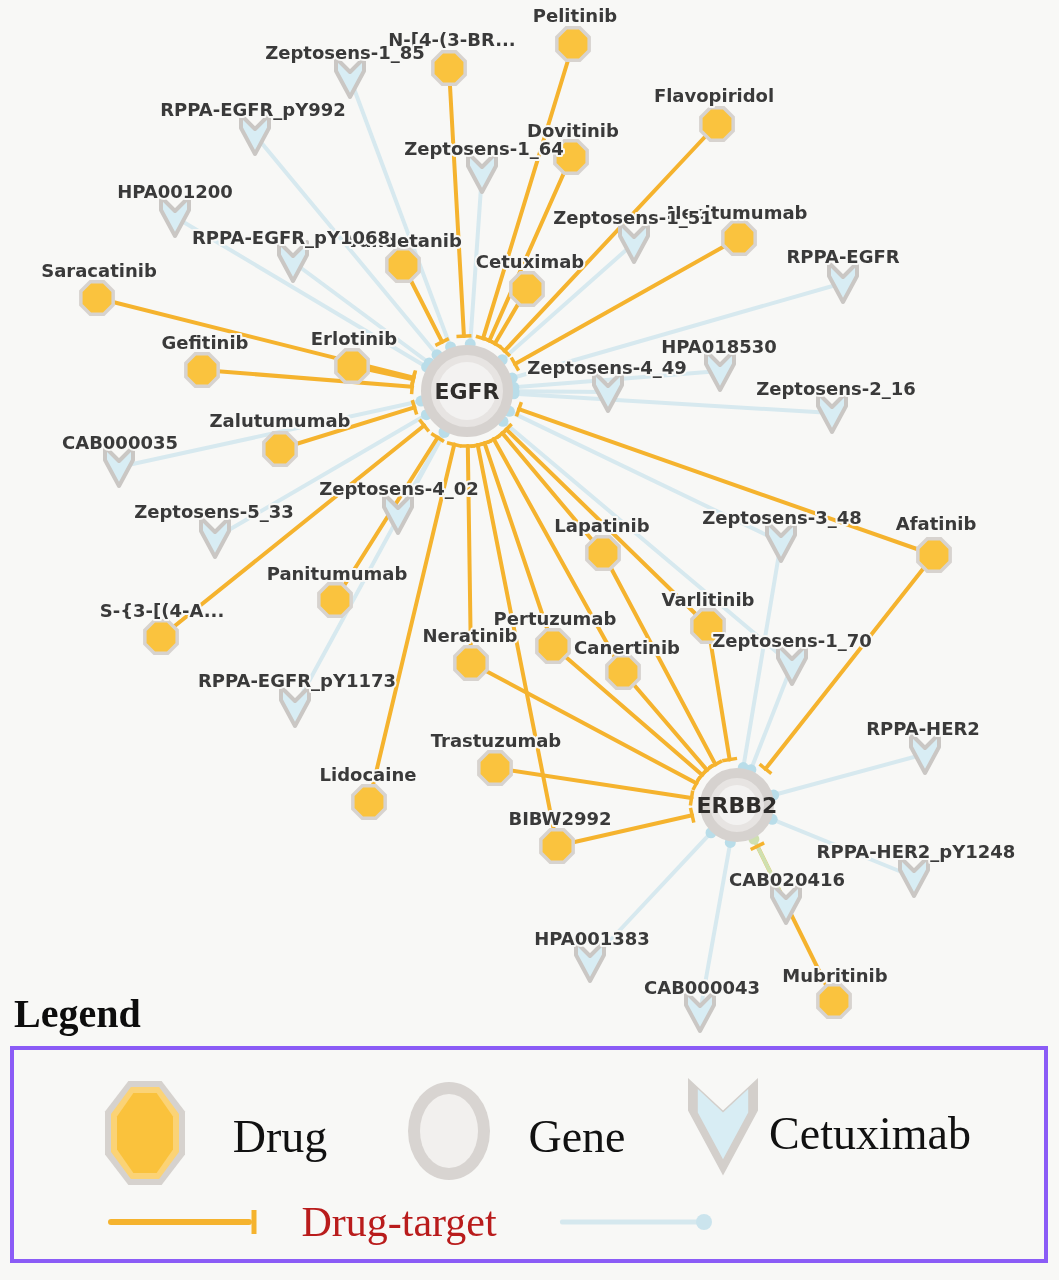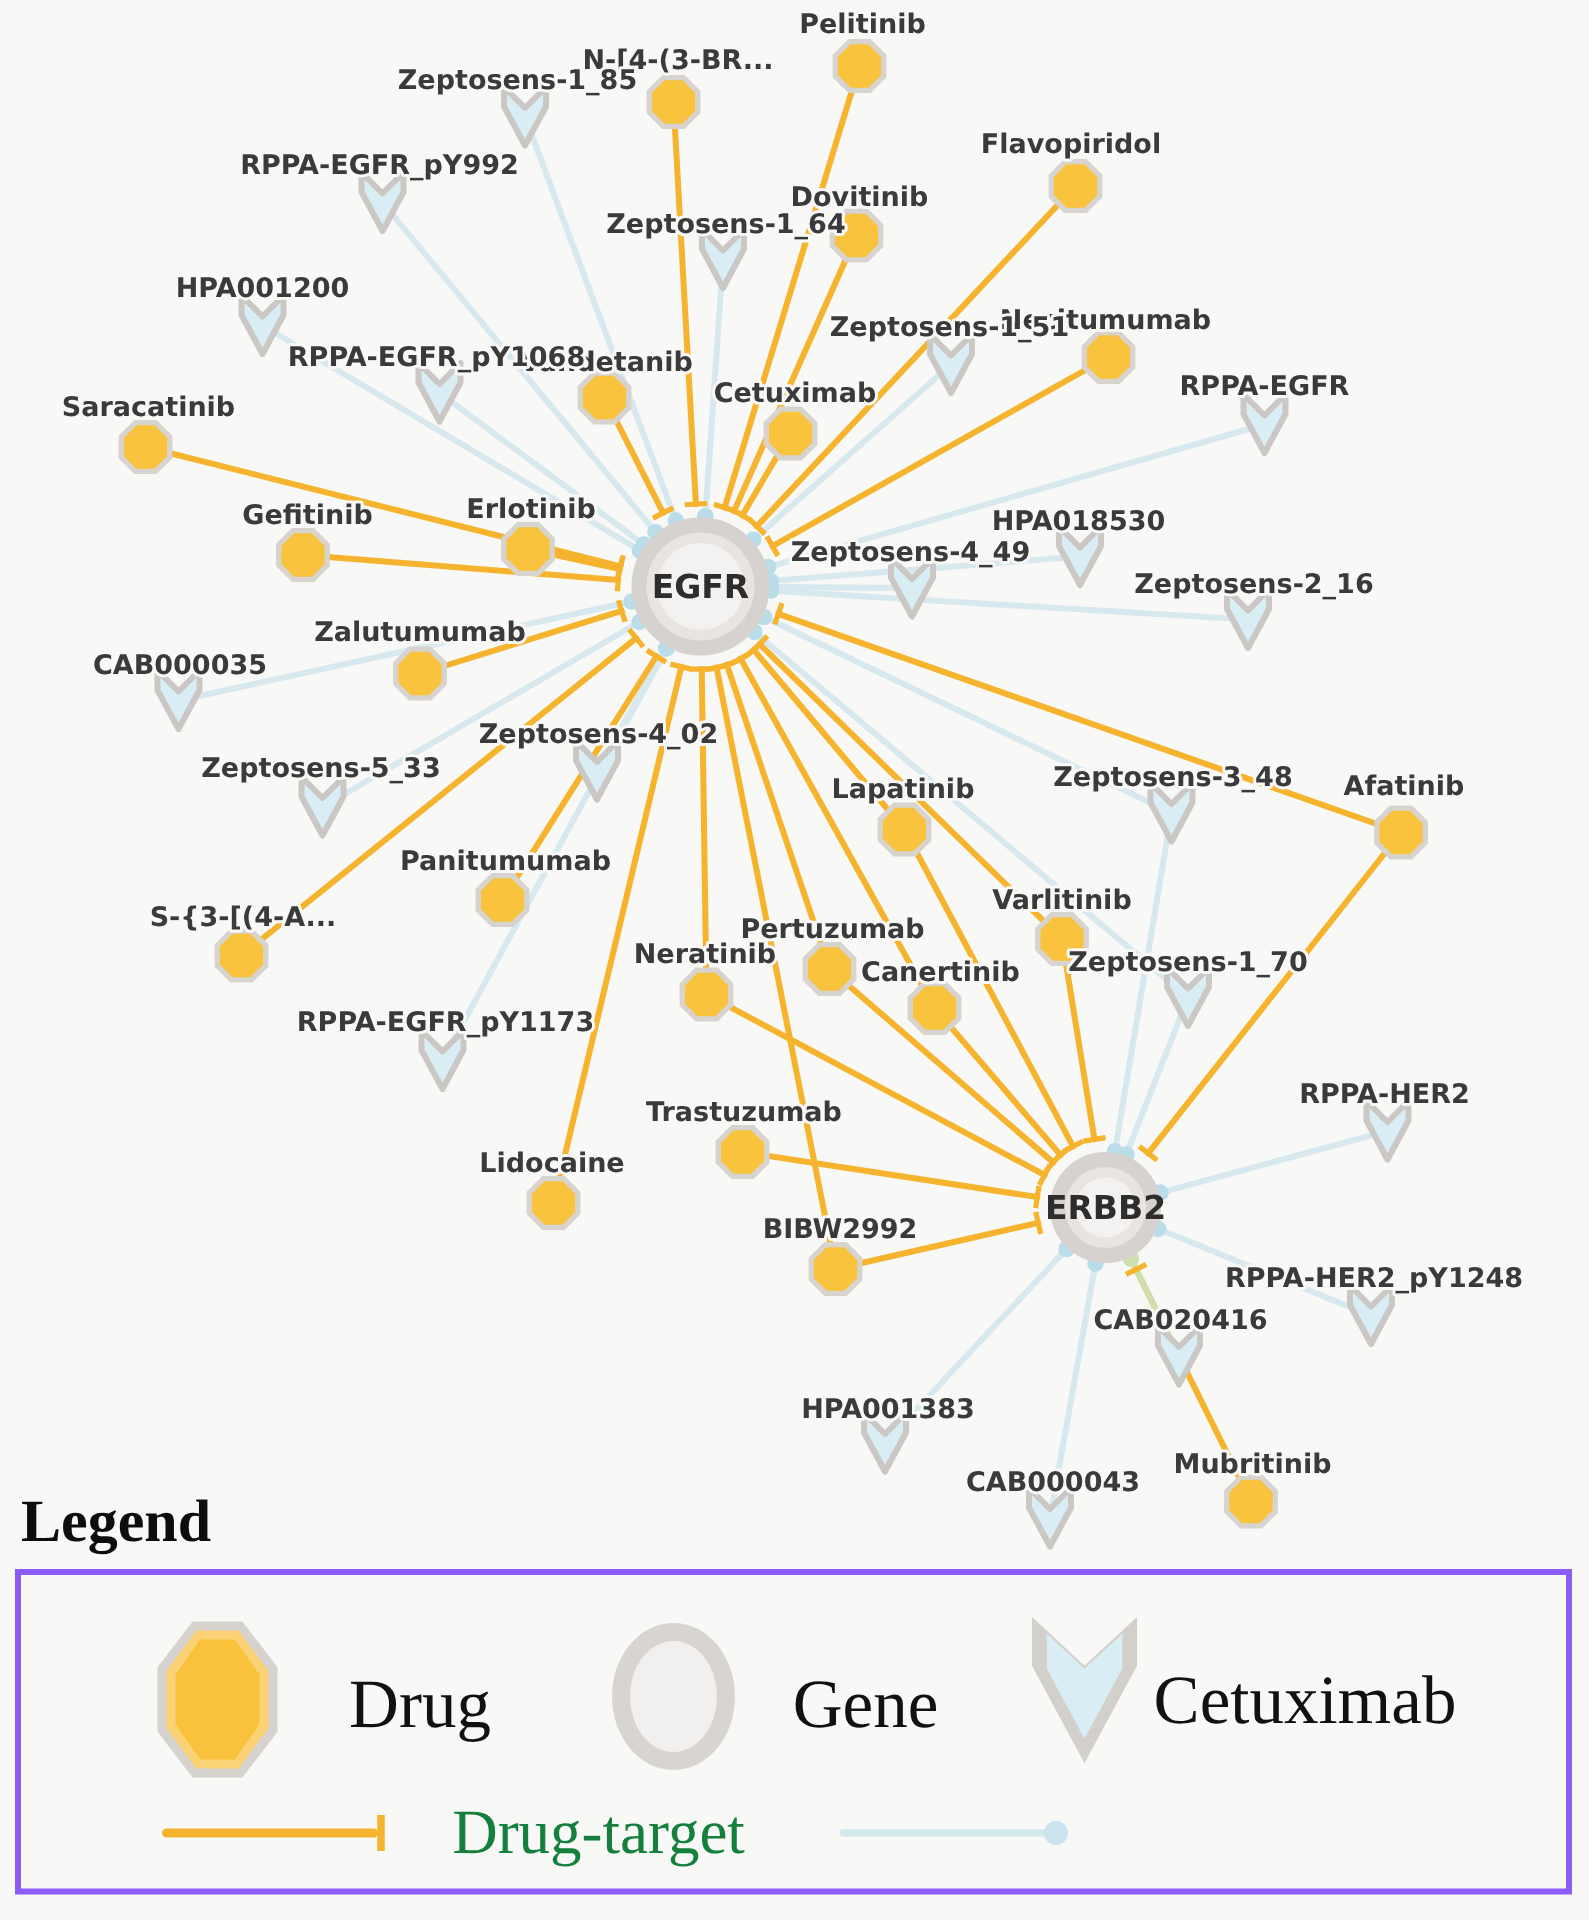--- a/index.html
+++ b/index.html
@@ -22,21 +22,21 @@
   .legend-title{
     position:absolute;left:14px;top:990px;
     font:bold 40px "Liberation Serif",serif;color:#0d0d0d;text-align:right;
   }
   .legend-box{
     position:absolute;left:10px;top:1046px;width:1030px;height:209px;
     border:4px solid #8b5cf6;background:#f8f8f6;
   }
   .legend-box .abs{position:absolute;transform:translate(-50%,-50%);}
   .lg-text1{font:400 46px "Liberation Serif",serif;color:#111;white-space:nowrap;}
-  .lg-text2{font:400 42px "Liberation Serif",serif;color:#15803d;white-space:nowrap;}
+  .lg-text2{font:400 42px "Liberation Serif",serif;color:#b91c1c;white-space:nowrap;}
   .lg-line-drug{width:144px;height:6px;background:#F5B32E;border-radius:3px;}
   .lg-tee{width:5px;height:24px;background:#F5B32E;}
   .lg-line-ab{width:140px;height:5px;background:#D5E8EE;border-radius:2px;}
   .lg-dot{width:16px;height:16px;border-radius:50%;background:#CBE4ED;}
 </style>
 </head>
 <body>
 
 <div>
   <svg id="network" width="1059" height="1280" viewBox="0 0 1059 1280">

